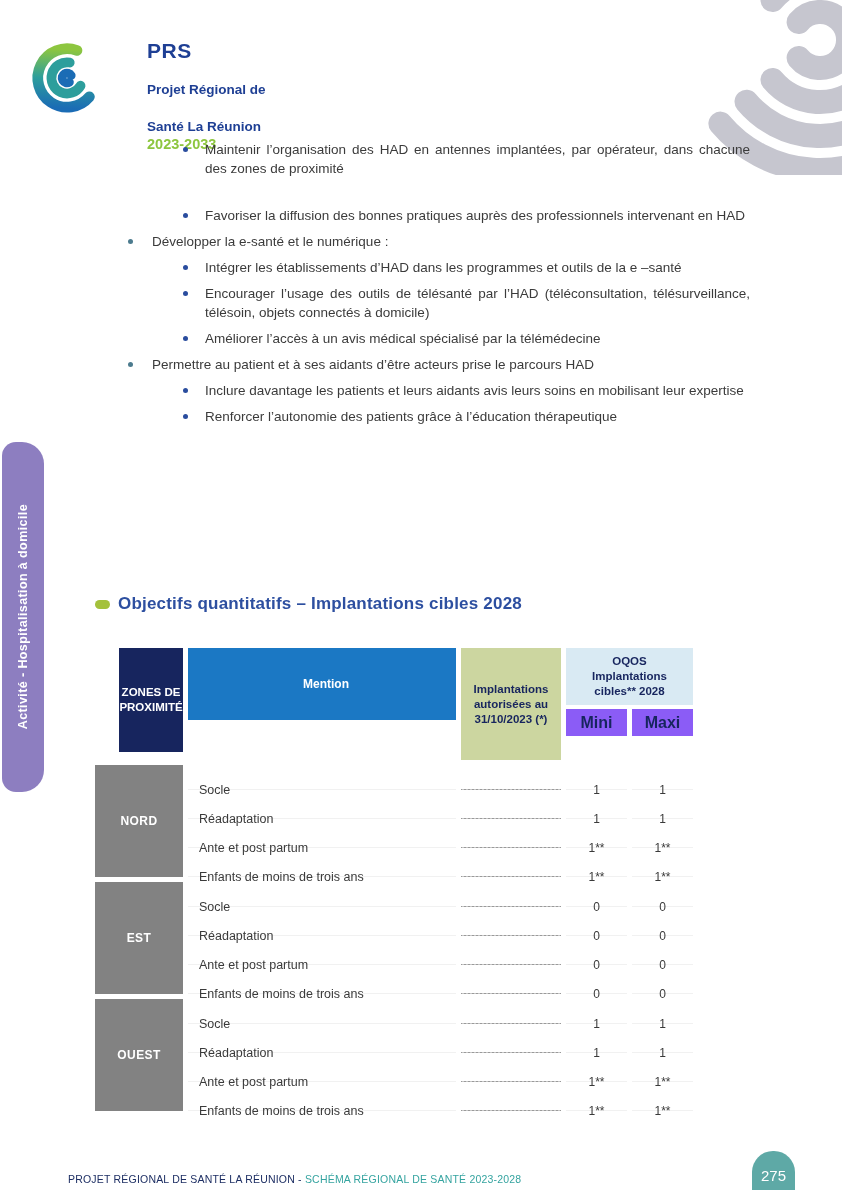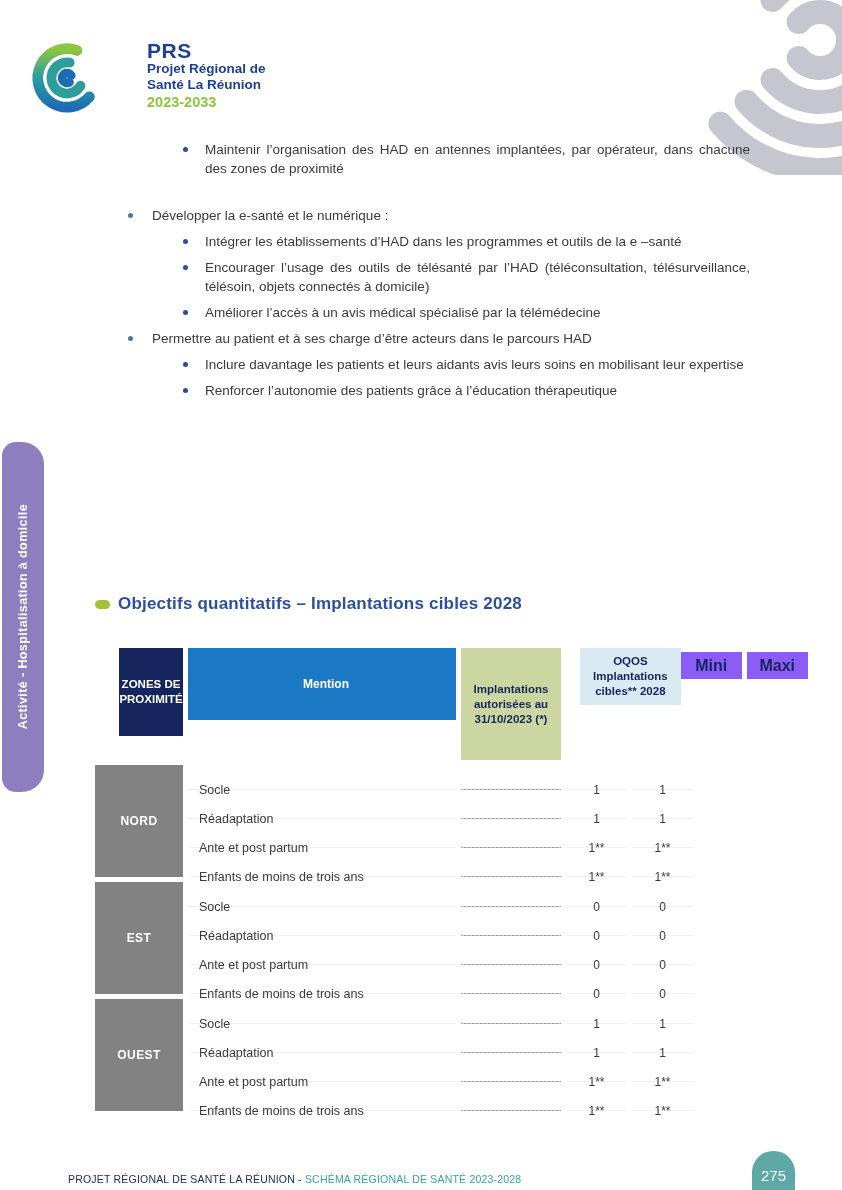--- a/index.html
+++ b/index.html
@@ -7,21 +7,21 @@
     width:842px;height:1190px;position:relative;overflow:hidden;
     background:#ffffff;
     font-family:"Liberation Sans", sans-serif;
     -webkit-font-smoothing:antialiased;
   }
   
   .logo{position:absolute;left:28px;top:36px;display:flex;gap:35px;}
   .logo svg{display:block;}
   .logo-text{margin-left:6px;padding-top:4px;line-height:1;}
   .logo-acronym{font-size:21px;font-weight:bold;color:#1e3f94;letter-spacing:.5px;}
-  .logo-line{font-size:13.5px;font-weight:bold;color:#1e3f94;line-height:16px;}
+  .logo-line{font-size:13.5px;font-weight:bold;color:#1e3f94;line-height:16px;margin-top:21px;}
   .logo-years{font-size:14.5px;font-weight:bold;color:#8dc63f;margin-top:2px;}
   
   .swoosh{position:absolute;top:0;right:0;}
   
   .side-tab{
     position:absolute;left:2px;top:442px;width:42px;height:350px;
     background:#8d7ec0;border-radius:14px 22px 22px 14px;
     display:flex;align-items:center;justify-content:center;
   }
   .side-tab span{
@@ -39,24 +39,24 @@
   .justify .btext{display:block;text-align:justify;}
   .gap-after{margin-bottom:28px;}
   
   .section-heading{position:absolute;left:95px;top:594px;display:flex;align-items:center;}
   .section-bullet{width:15px;height:9px;border-radius:5px;background:#a4c13c;margin-right:8px;flex:none;}
   .section-title{font-size:17px;font-weight:bold;color:#2d4fa0;letter-spacing:.2px;}
   
   .had-table{position:absolute;left:95px;top:648px;width:603px;}
   .thead{display:grid;grid-template-columns:88px 268px 100px 127px;column-gap:5px;margin-bottom:5px;}
   .th{display:flex;align-items:center;justify-content:center;text-align:center;font-weight:bold;}
-  .th-zones{background:#17255e;color:#ffffff;font-size:11.5px;height:88px;padding:0 6px;line-height:15px;margin-left:24px;}
+  .th-zones{background:#17255e;color:#ffffff;font-size:11.5px;height:104px;padding:0 6px;line-height:15px;margin-left:24px;}
   .th-mention{background:#1b78c4;color:#ffffff;font-size:12px;height:72px;padding-left:8px;}
   .th-impl{background:#ccd6a0;color:#17255e;font-size:11.5px;height:112px;padding:0 6px;line-height:15px;}
-  .th-oqos-wrap{display:flex;height:88px;margin-left:14px;}
+  .th-oqos-wrap{display:flex;flex-direction:column;height:88px;}
   .th-oqos{background:#d9eaf3;color:#17255e;font-size:11.5px;height:57px;padding:0 13px;line-height:15px;
     display:flex;align-items:center;justify-content:center;text-align:center;font-weight:bold;}
   .th-minimaxi{display:flex;gap:5px;margin-top:4px;}
   .th-mini,.th-maxi{background:#8b5cf6;color:#17255e;font-size:16px;font-weight:bold;height:27px;
     display:flex;align-items:center;justify-content:center;}
   .th-mini{width:61px;}
   .th-maxi{width:61px;flex:1;}
   .tgroup{display:grid;grid-template-columns:88px 268px 100px 61px 61px;grid-auto-rows:25px;gap:4px 5px;margin-bottom:5px;}
   .zone-cell{grid-row:1 / span 4;background:#828282;color:#ffffff;font-weight:bold;font-size:12px;
     letter-spacing:.4px;display:flex;align-items:center;justify-content:center;}
@@ -116,28 +116,32 @@
 
 <div class="side-tab">
   <span>Activité -  Hospitalisation à domicile</span>
 </div>
 
 <div class="content">
     <div class="bullet level2 justify gap-after">
       <span class="dot"></span>
       <span class="btext">Maintenir l’organisation des HAD en antennes implantées, par opérateur, dans chacune des zones de proximité</span>
     </div>
+    <div class="bullet level2 justify">
+      <span class="dot"></span>
+      <span class="btext">Favoriser la diffusion des bonnes pratiques auprès des professionnels intervenant en HAD</span>
+    </div>
     <div class="bullet level1"><span class="dot"></span><span class="btext">Développer la e-santé et le numérique :</span></div>
     <div class="bullet level2"><span class="dot"></span><span class="btext">Intégrer les établissements d’HAD dans les programmes et outils de la e –santé</span></div>
     <div class="bullet level2 justify">
       <span class="dot"></span>
       <span class="btext">Encourager l’usage des outils de télésanté par l’HAD (téléconsultation, télésurveillance, télésoin, objets connectés à domicile)</span>
     </div>
     <div class="bullet level2"><span class="dot"></span><span class="btext">Améliorer l’accès à un avis médical spécialisé par la télémédecine</span></div>
-    <div class="bullet level1"><span class="dot"></span><span class="btext">Permettre au patient et à ses charge d’être acteurs dans le parcours HAD</span></div>
+    <div class="bullet level1"><span class="dot"></span><span class="btext">Permettre au patient et à ses aidants d’être acteurs prise le parcours HAD</span></div>
     <div class="bullet level2"><span class="dot"></span><span class="btext">Inclure davantage les patients et leurs aidants avis leurs soins en mobilisant leur expertise</span></div>
     <div class="bullet level2"><span class="dot"></span><span class="btext">Renforcer l’autonomie des patients grâce à l’éducation thérapeutique</span></div>
   </div>
 
 <div class="section-heading">
   <span class="section-bullet"></span>
   <span class="section-title">Objectifs quantitatifs – Implantations cibles 2028</span>
 </div>
 
 <div class="had-table">

